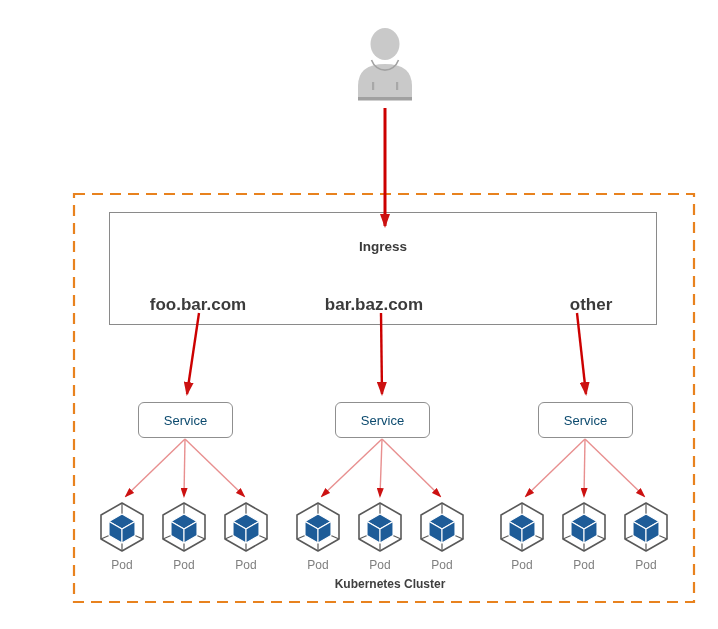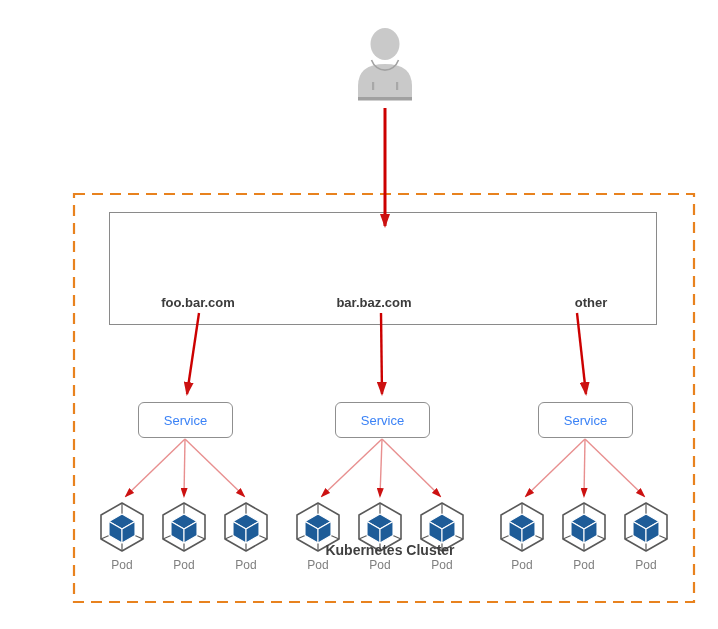--- a/index.html
+++ b/index.html
@@ -11,38 +11,38 @@
   .ingress-box{
     position:absolute;left:109px;top:212px;width:546px;height:111px;
     background:#ffffff;border:1.5px solid #8a8a8a;z-index:1;
   }
   .ingress-title{
     position:absolute;left:0;top:26px;width:100%;text-align:center;
     font-size:13.5px;font-weight:bold;color:#3b3b3b;
   }
   .host-label{
     position:absolute;top:82px;transform:translateX(-50%);
-    font-size:13px;font-weight:bold;color:#3b3b3b;white-space:nowrap;
+    font-size:17px;font-weight:bold;color:#3b3b3b;white-space:nowrap;
   }
   .service-box{
     position:absolute;top:402px;width:95px;height:36px;box-sizing:border-box;
     background:#ffffff;border:1.5px solid #8f8f8f;border-radius:6px;
     display:flex;align-items:center;justify-content:center;
-    font-size:13px;color:#3b82f6;z-index:1;
+    font-size:13px;color:#0c4a6e;z-index:1;
   }
   
   .pod{position:absolute;top:502px;width:46px;text-align:center;z-index:1;}
   .pod-icon{display:block;margin:0 auto;}
   .hex{fill:#ffffff;stroke:#595959;stroke-width:1.6;stroke-linejoin:round;}
   .hex-link{stroke:#595959;stroke-width:1.2;}
   .cube polygon{stroke:#ffffff;stroke-width:1.1;stroke-linejoin:round;}
   .pod-label{margin-top:6px;font-size:12px;color:#7f7f7f;}
   .cluster-label{
-    position:absolute;left:390px;top:542px;transform:translateX(-50%);
-    font-size:14px;font-weight:bold;color:#3f3f3f;white-space:nowrap;z-index:1;
+    position:absolute;left:390px;top:577px;transform:translateX(-50%);
+    font-size:12px;font-weight:bold;color:#3f3f3f;white-space:nowrap;z-index:1;
   }
   
   .user{position:absolute;left:355px;top:26px;z-index:1;}
   
   .overlay{position:absolute;left:0;top:0;z-index:5;pointer-events:none;}
 </style>
 </head>
 <body>
 
 <div class="canvas">
@@ -53,20 +53,21 @@
       <path d="M30 20 a14.5 16 0 0 1 -14.2 -13 a14.5 16 0 0 0 28.4 0 a14.5 16 0 0 1 -14.2 13 Z" fill="#a8a8a8" opacity="0.0"></path>
       <path d="M3 74 L3 60 Q3 38 30 38 Q57 38 57 60 L57 74 Z"></path>
     </g>
     <path d="M16.5 34 a14.5 16 0 0 0 27 0" stroke="#a3a3a3" stroke-width="1.6" fill="none"></path>
     <rect x="3" y="71" width="54" height="3.5" fill="#a0a0a0"></rect>
     <rect x="17" y="56" width="2.2" height="8" fill="#a8a8a8"></rect>
     <rect x="41" y="56" width="2.2" height="8" fill="#a8a8a8"></rect>
   </svg>
 
   <div class="ingress-box">
+    <div class="ingress-title">Ingress</div>
     <div class="host-label" style="left:88px">foo.bar.com</div>
     <div class="host-label" style="left:264px">bar.baz.com</div>
     <div class="host-label" style="left:481px">other</div>
   </div>
 
   <div class="service-box" style="left:138px">Service</div>
   <div class="service-box" style="left:335px">Service</div>
   <div class="service-box" style="left:538px">Service</div>
 
   <div class="pod" style="left:99px">

